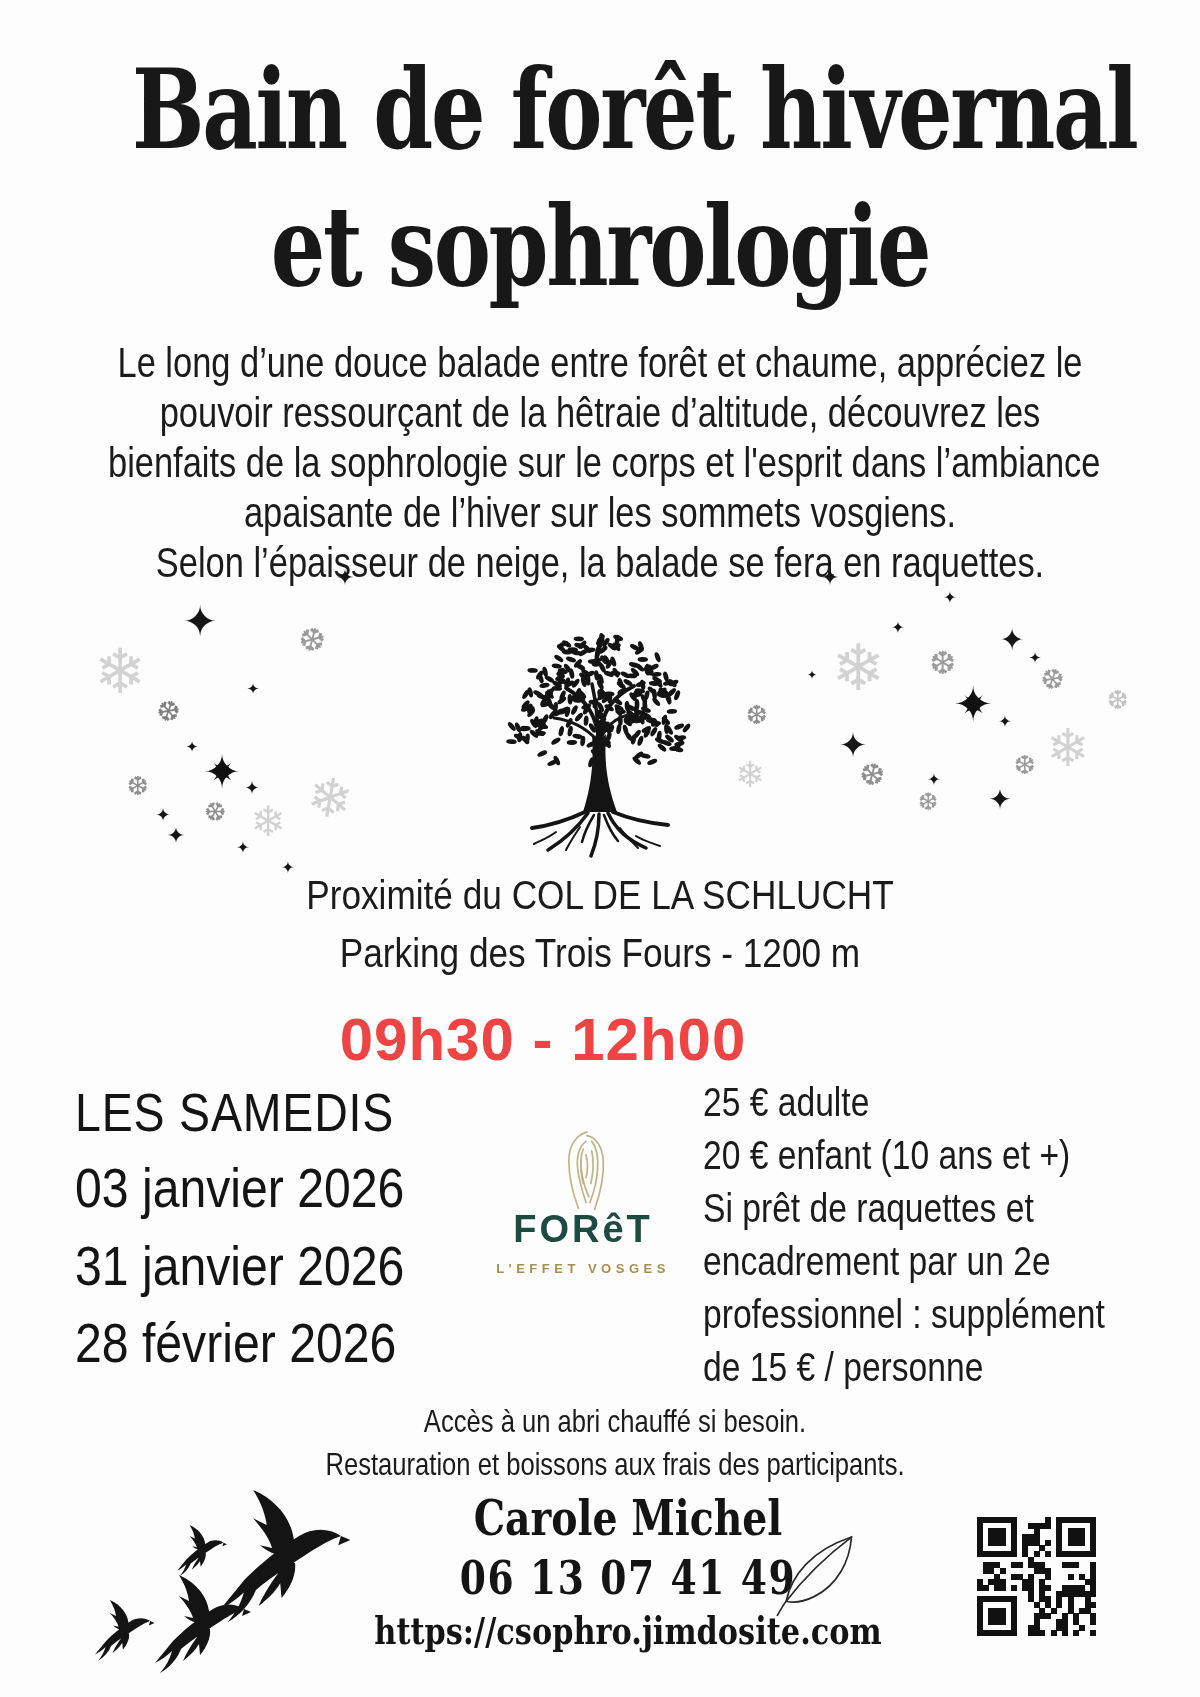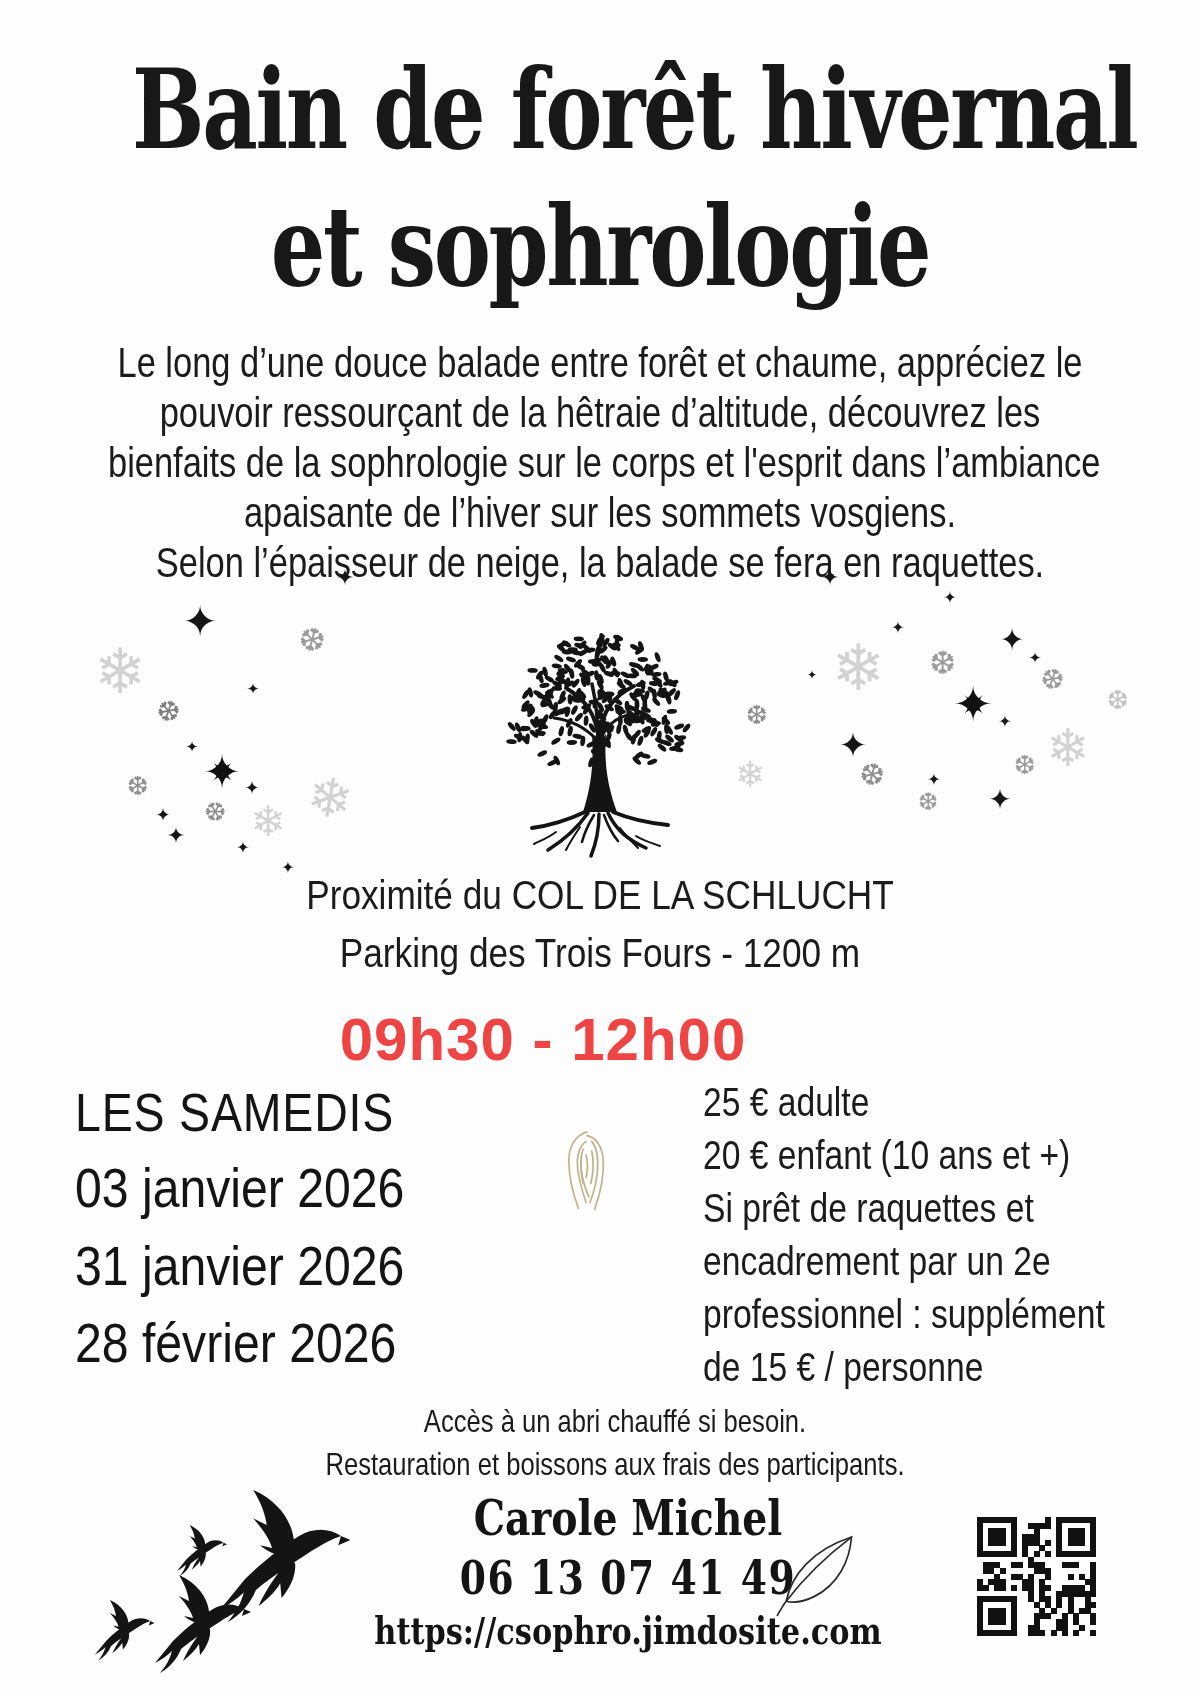--- a/index.html
+++ b/index.html
@@ -476,20 +476,22 @@
       <path d="M31 4 C18 8 12 20 12 34 C12 52 16 68 22 84"></path>
       <path d="M31 8 C41 10 47 20 48 34 C49 50 45 68 39 85"></path>
       <path d="M30 14 C24 18 20 28 21 40 C22 54 26 66 30 78"></path>
       <path d="M36 14 C41 20 43 30 42 44 C41 58 38 68 34 78"></path>
       <path d="M27 22 C24 30 24 40 26 50 C28 60 30 66 33 72"></path>
       <path d="M36 24 C38 34 38 46 35 58"></path>
       <path d="M30 28 C32 36 32 44 30 52"></path>
       <path d="M25 34 C24 42 25 50 27 58"></path>
     </g>
   </svg>
+  <div class="abs logo-name">FORêT</div>
+  <div class="abs logo-tag">L'EFFET VOSGES</div>
 
   <div class="abs price">
     <div>25 € adulte</div>
     <div>20 € enfant (10 ans et +)</div>
     <div>Si prêt de raquettes et</div>
     <div>encadrement par un 2e</div>
     <div>professionnel : supplément</div>
     <div>de 15 € / personne</div>
   </div>
 

